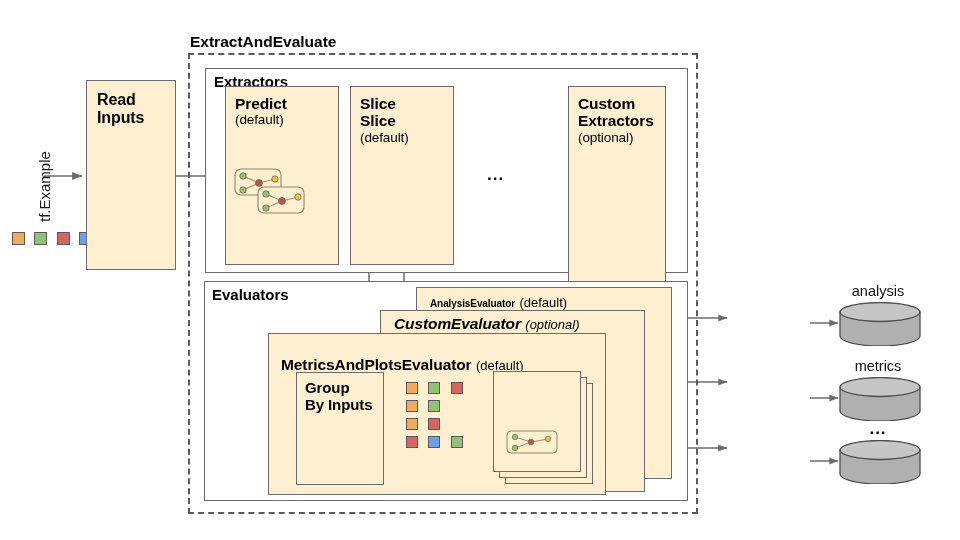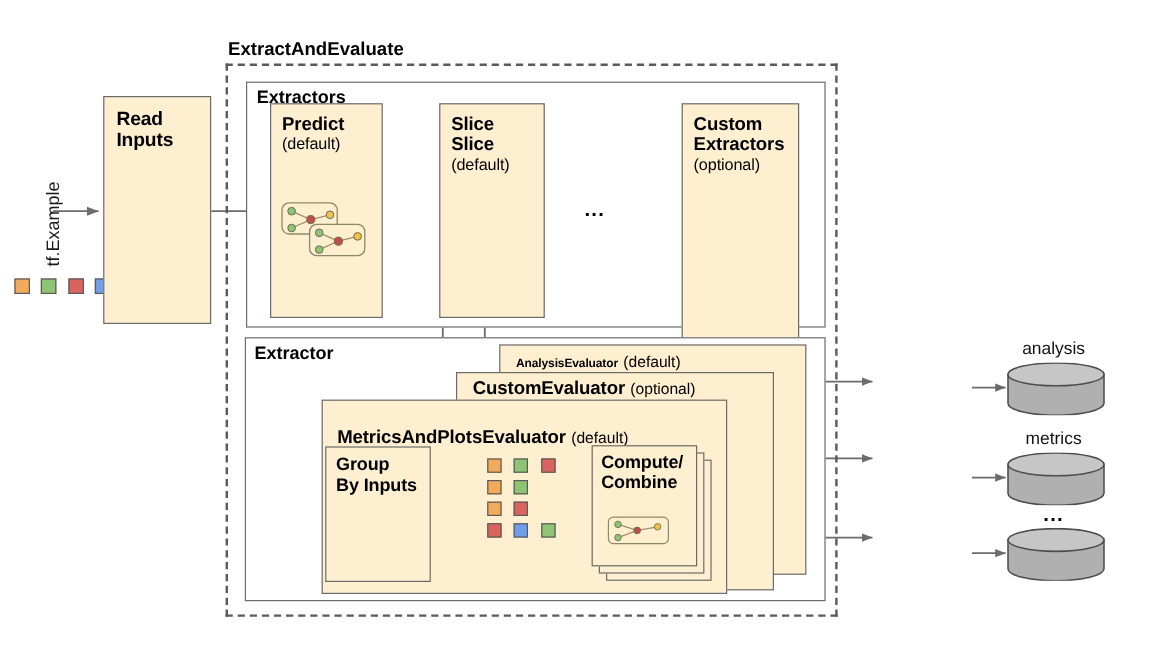--- a/index.html
+++ b/index.html
@@ -161,21 +161,21 @@
     </div>
   </div>
 
   <div id="extract-eval-label" class="abs" style="left:190px; top:33px;">ExtractAndEvaluate</div>
 
   <div class="abs dashbox" style="left:188px; top:53px; width:510px; height:461px;"></div>
 
   <div class="abs whitebox" style="left:205px; top:68px; width:483px; height:205px;"></div>
   <div class="abs sectionlabel" style="left:214px; top:73px;">Extractors</div>
 
-  <div class="abs tanbox" style="left:225px; top:86px; width:94px; height:179px;">
+  <div class="abs tanbox" style="left:225px; top:86px; width:114px; height:179px;">
     <div class="boxtitle abs" style="left:9px; top:8px; font-size:15.5px;">
       <span>Predict</span>
       <span class="sub" style="font-size:13.5px;">(default)</span>
     </div>
 
     <svg class="abs" style="left:6px; top:78px;" width="84" height="60" viewBox="0 0 84 60">
       <rect x="3" y="4" width="46" height="26" rx="6" fill="#fdefd0" stroke="#8a8a6a" stroke-width="1.1"></rect>
       <line x1="11" y1="11" x2="27" y2="18" stroke="#a09070" stroke-width="1.1"></line>
       <line x1="11" y1="25" x2="27" y2="18" stroke="#a09070" stroke-width="1.1"></line>
       <line x1="27" y1="18" x2="43" y2="14" stroke="#a09070" stroke-width="1.1"></line>
@@ -188,63 +188,63 @@
       <line x1="34" y1="29" x2="50" y2="36" stroke="#a09070" stroke-width="1.1"></line>
       <line x1="34" y1="43" x2="50" y2="36" stroke="#a09070" stroke-width="1.1"></line>
       <line x1="50" y1="36" x2="66" y2="32" stroke="#a09070" stroke-width="1.1"></line>
       <circle cx="34" cy="29" r="3.2" fill="#8fc474" stroke="#6b6b4b" stroke-width="0.8"></circle>
       <circle cx="34" cy="43" r="3.2" fill="#8fc474" stroke="#6b6b4b" stroke-width="0.8"></circle>
       <circle cx="50" cy="36" r="3.4" fill="#c0504d" stroke="#6b6b4b" stroke-width="0.8"></circle>
       <circle cx="66" cy="32" r="3.2" fill="#f0c04a" stroke="#6b6b4b" stroke-width="0.8"></circle>
     </svg>
   </div>
 
-  <div class="abs tanbox" style="left:366px; top:86px; width:88px; height:179px;">
+  <div class="abs tanbox" style="left:350px; top:86px; width:104px; height:179px;">
     <div class="boxtitle abs" style="left:9px; top:8px; font-size:15.5px;">
       <span>Slice</span><br>
       <span>Slice</span>
       <span class="sub" style="font-size:13.5px;">(default)</span>
     </div>
   </div>
 
   <div class="abs ellipsis-lbl" style="left:487px; top:165px;">...</div>
 
   <div class="abs tanbox" style="left:568px; top:86px; width:98px; height:220px;">
     <div class="boxtitle abs" style="left:9px; top:8px; font-size:15.5px;">
       <span>Custom</span><br>
       <span>Extractors</span>
       <span class="sub" style="font-size:13.5px;">(optional)</span>
     </div>
   </div>
 
   <div class="abs whitebox" style="left:204px; top:281px; width:484px; height:220px;"></div>
-  <div class="abs sectionlabel" style="left:212px; top:286px;">Extractor</div>
+  <div class="abs sectionlabel" style="left:212px; top:286px;">Evaluators</div>
 
   <div class="abs tanbox" style="left:416px; top:287px; width:256px; height:192px;">
     <div class="abs" style="left:13px; top:5px; white-space:nowrap;">
       <span class="boxtitle" style="font-size:10px;">AnalysisEvaluator</span>
       <span class="subinline" style="font-size:13px;">(default)</span>
     </div>
   </div>
 
   <div class="abs tanbox" style="left:380px; top:310px; width:265px; height:182px;">
-    <div class="abs" style="left:13px; top:4px; white-space:nowrap;">
+    <div class="abs" style="left:13px; top:4px; white-space:nowrap;font-style:italic;">
       <span class="boxtitle" style="font-size:15.5px;">CustomEvaluator</span>
       <span class="subinline" style="font-size:13px;">(optional)</span>
     </div>
   </div>
 
   <div class="abs tanbox" style="left:268px; top:333px; width:338px; height:162px;">
     <div class="abs" style="left:12px; top:22px; white-space:nowrap;">
       <span class="boxtitle" style="font-size:15.5px;">MetricsAndPlotsEvaluator</span>
       <span class="subinline" style="font-size:13px;">(default)</span>
     </div>
   </div>
 
-  <div class="abs tanbox" style="left:271px; top:372px; width:88px; height:113px;">
+  <div class="abs tanbox" style="left:296px; top:372px; width:88px; height:113px;">
     <div class="boxtitle abs" style="left:8px; top:7px; font-size:15px;">
       <span>Group</span><br>
       <span>By Inputs</span>
     </div>
   </div>
 
   <div class="abs" style="left:406px; top:382px;">
     <div class="swrow" style="margin-bottom:6px;">
       <span class="sw-sm" style="background:#f2ab5b;"></span>
       <span class="sw-sm" style="background:#8fc474; margin-left:6px;"></span>
@@ -263,24 +263,20 @@
       <span class="sw-sm" style="background:#6f9eeb; margin-left:6px;"></span>
       <span class="sw-sm" style="background:#8fc474; margin-left:6px;"></span>
     </div>
   </div>
 
   <div class="abs tanbox" style="left:505px; top:383px; width:88px; height:101px;"></div>
 
   <div class="abs tanbox" style="left:499px; top:377px; width:88px; height:101px;"></div>
 
   <div class="abs tanbox" style="left:493px; top:371px; width:88px; height:101px;">
-    <div class="boxtitle abs" style="left:7px; top:6px; font-size:15px;">
-      <span>Compute/</span><br>
-      <span>Combine</span>
-    </div>
     <svg class="abs" style="left:12px; top:56px;" width="62" height="28" viewBox="0 0 62 28">
       <rect x="1" y="3" width="50" height="22" rx="4" fill="#fdefd0" stroke="#8a8a6a" stroke-width="1"></rect>
       <line x1="9" y1="9" x2="25" y2="14" stroke="#a09070" stroke-width="1"></line>
       <line x1="9" y1="20" x2="25" y2="14" stroke="#a09070" stroke-width="1"></line>
       <line x1="25" y1="14" x2="42" y2="11" stroke="#a09070" stroke-width="1"></line>
       <circle cx="9" cy="9" r="2.7" fill="#8fc474" stroke="#6b6b4b" stroke-width="0.7"></circle>
       <circle cx="9" cy="20" r="2.7" fill="#8fc474" stroke="#6b6b4b" stroke-width="0.7"></circle>
       <circle cx="25" cy="14" r="2.8" fill="#c0504d" stroke="#6b6b4b" stroke-width="0.7"></circle>
       <circle cx="42" cy="11" r="2.7" fill="#f0c04a" stroke="#6b6b4b" stroke-width="0.7"></circle>
     </svg>

